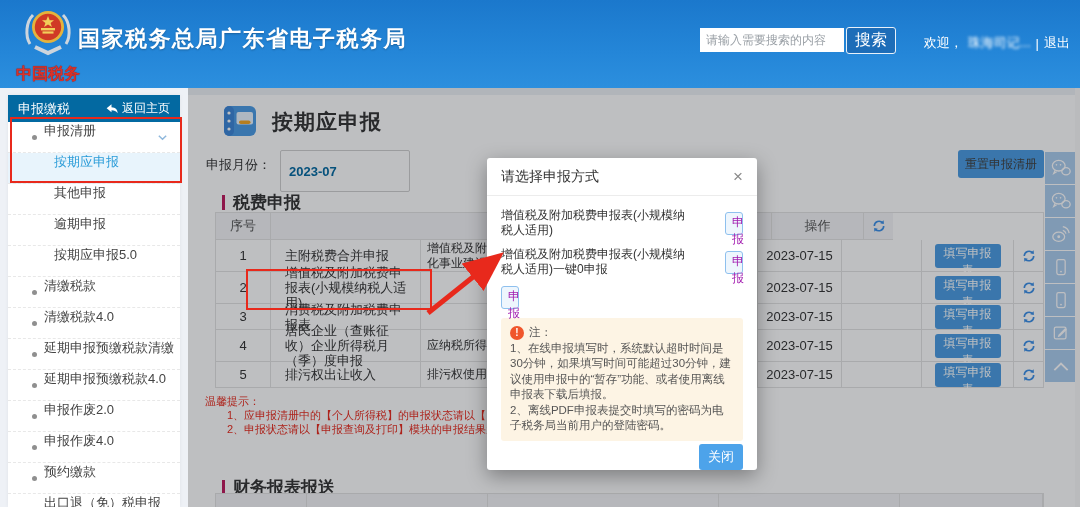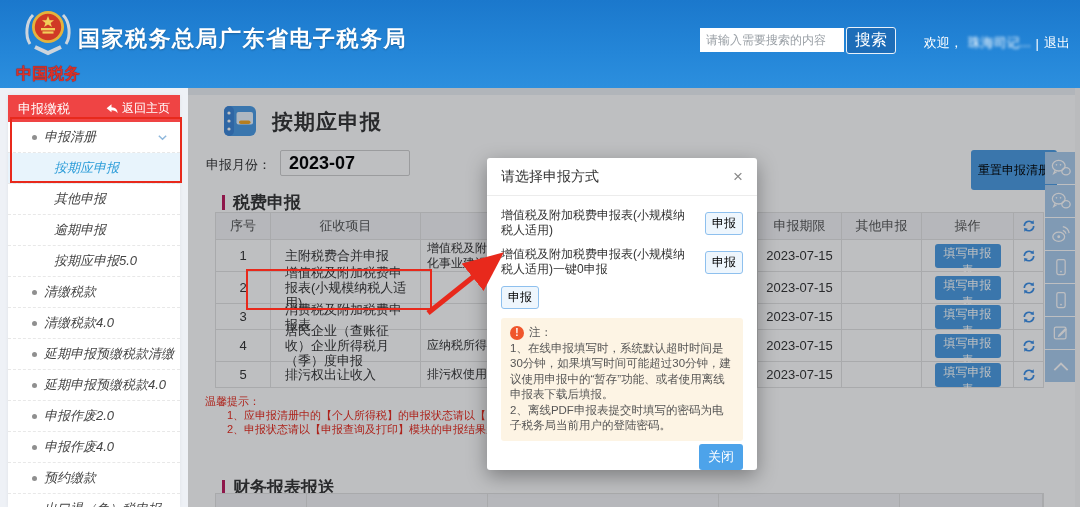--- a/index.html
+++ b/index.html
@@ -19,39 +19,39 @@
   .search-input::placeholder{color:#9aa0a6;}
   .search-btn{position:absolute;left:846px;top:27px;width:50px;height:27px;background:#1d6db8;
               border:1px solid #e8f1fa;border-radius:3px;color:#fff;font-size:16px;cursor:pointer;}
   .user-area{position:absolute;right:10px;top:34px;color:#fff;font-size:13px;display:flex;align-items:center;gap:5px;}
   .user-name{filter:blur(1.6px);max-width:92px;overflow:hidden;white-space:nowrap;}
   .logout-link{color:#fff;cursor:pointer;}
 
   
   .sidebar{position:absolute;left:8px;top:95px;width:172px;height:412px;background:#ffffff;z-index:2;
            box-shadow:0 0 4px rgba(0,0,0,.06);}
-  .sb-head{height:27px;background:#ef4444;color:#fff;display:flex;align-items:center;
+  .sb-head{height:27px;background:#0369a1;color:#fff;display:flex;align-items:center;
            justify-content:space-between;padding:0 10px;font-size:13px;}
   .sb-back{display:flex;align-items:center;gap:4px;font-size:12px;cursor:pointer;}
-  .sb-item{height:30px;display:flex;align-items:center;padding-left:36px;font-size:13px;color:#444;
-           border-bottom:1px dashed #e8e8e8;position:relative;cursor:pointer;white-space:nowrap;font-style:italic;}
+  .sb-item{height:30px;display:flex;align-items:flex-start;padding-left:36px;font-size:13px;color:#444;
+           border-bottom:1px dashed #e8e8e8;position:relative;cursor:pointer;white-space:nowrap;}
   .sb-item.sub{padding-left:46px;}
   .sb-item.active{background:#e8f4fc;color:#2b9cd8;}
   .bullet{position:absolute;left:24px;top:13px;width:5px;height:5px;border-radius:50%;background:#8f8f8f;}
   .sb-chevron{position:absolute;right:12px;top:9px;}
 
   
   .panel{position:absolute;left:188px;top:95px;width:892px;height:412px;background:#ffffff;z-index:1;}
   .page-title-icon{position:absolute;left:34px;top:8px;}
   .page-title{position:absolute;left:84px;top:13px;font-size:21px;font-weight:bold;color:#333;letter-spacing:1px;}
   .month-label{position:absolute;left:18px;top:61px;font-size:13px;color:#333;}
   .month-input{position:absolute;left:92px;top:55px;width:112px;height:24px;border:1px solid #cfcfcf;
-               border-radius:2px;padding:0 8px;font-size:18px;font-weight:bold;color:#000000;background:#fff;}
-  .reset-btn{position:absolute;left:770px;top:55px;width:86px;height:40px;background:#4a9ce2;border:none;
-             border-radius:3px;color:#000000;font-size:12px;cursor:pointer;margin-left:13px;}
+               border-radius:2px;padding:8px 8px;font-size:13px;font-weight:bold;color:#0369a1;background:#fff;}
+  .reset-btn{position:absolute;left:770px;top:55px;width:86px;height:28px;background:#4a9ce2;border:none;
+             border-radius:3px;color:#404040;font-size:12px;cursor:pointer;}
   .section-title{position:absolute;font-size:17px;font-weight:bold;color:#333;padding-left:8px;
                  border-left:3px solid #be185d;line-height:15px;margin-left:17px;}
   .sec-tax{left:17px;top:100px;}
   .sec-fin{left:17px;top:385px;font-family:Liberation Serif, serif;}
 
   
   .t1{position:absolute;left:27px;top:117px;width:827px;border:1px solid #e2e2e2;border-bottom:none;}
   .t1-row{display:flex;}
   .c{box-sizing:border-box;border-right:1px solid #e2e2e2;border-bottom:1px solid #e2e2e2;
      display:flex;align-items:center;justify-content:center;font-size:13px;color:#333;}
@@ -78,21 +78,21 @@
   
   .overlay{position:absolute;left:188px;top:88px;right:0;bottom:0;background:rgba(15,20,26,.27);z-index:5;}
   .modal{position:absolute;left:487px;top:158px;width:270px;height:312px;background:#fff;border-radius:3px;
          box-shadow:0 6px 20px rgba(0,0,0,.35);z-index:10;}
   .modal-head{height:37px;border-bottom:1px solid #ececec;display:flex;align-items:center;
               justify-content:space-between;padding:0 14px;font-size:14px;color:#333;}
   .modal-close{font-size:17px;color:#8a8a8a;cursor:pointer;line-height:1;}
   .modal-body{padding:12px 14px 0 14px;}
   .option{display:flex;align-items:center;justify-content:space-between;margin-bottom:9px;}
   .option-label{width:192px;font-size:12px;line-height:15px;color:#333;}
-  .apply-btn{width:38px;height:23px;border:1px solid #8ec0ee;background:#eef6fd;color:#000000;
+  .apply-btn{width:18px;height:23px;border:1px solid #8ec0ee;background:#eef6fd;color:#a21caf;
              font-size:12px;border-radius:3px;cursor:pointer;flex:none;}
   .note{margin-top:6px;background:#fdf4e4;border-radius:3px;padding:7px 9px;font-size:11.5px;
         line-height:15.5px;color:#555;}
   .note-title{display:flex;align-items:center;gap:5px;}
   .warn-icon{display:inline-flex;width:14px;height:14px;border-radius:50%;background:#f0562c;color:#fff;
              font-size:10px;font-weight:bold;align-items:center;justify-content:center;flex:none;}
   .modal-foot{position:absolute;right:14px;bottom:0;}
   .close-btn{width:44px;height:26px;background:#4da3ea;border:none;border-radius:3px;color:#fff;
              font-size:13px;cursor:pointer;}
 
@@ -219,21 +219,20 @@
 
     <div class="month-label">申报月份：</div>
     <input class="month-input" value="2023-07" style="">
     <button class="reset-btn">重置申报清册</button>
 
     <div class="section-title sec-tax">税费申报</div>
 
     <div class="t1">
       <div class="t1-row t1-head">
         <div class="c w-no h27">序号</div>
-        <div class="c w-item h27">征收项目</div>
         <div class="c w-detail h27"></div>
         <div class="c w-dl h27">申报期限</div>
         <div class="c w-date h27">其他申报</div>
         <div class="c w-act h27">操作</div>
         <div class="c w-ref h27">
           <svg width="14" height="14" viewBox="0 0 14 14">
             <path d="M2.3 7a4.7 4.7 0 0 1 8.4-2.9" fill="none" stroke="#3a8ee6" stroke-width="1.6"></path>
             <polygon points="11.6,1.2 11.9,5.1 8.2,4.2" fill="#3a8ee6"></polygon>
             <path d="M11.7 7a4.7 4.7 0 0 1-8.4 2.9" fill="none" stroke="#3a8ee6" stroke-width="1.6"></path>
             <polygon points="2.4,12.8 2.1,8.9 5.8,9.8" fill="#3a8ee6"></polygon>

